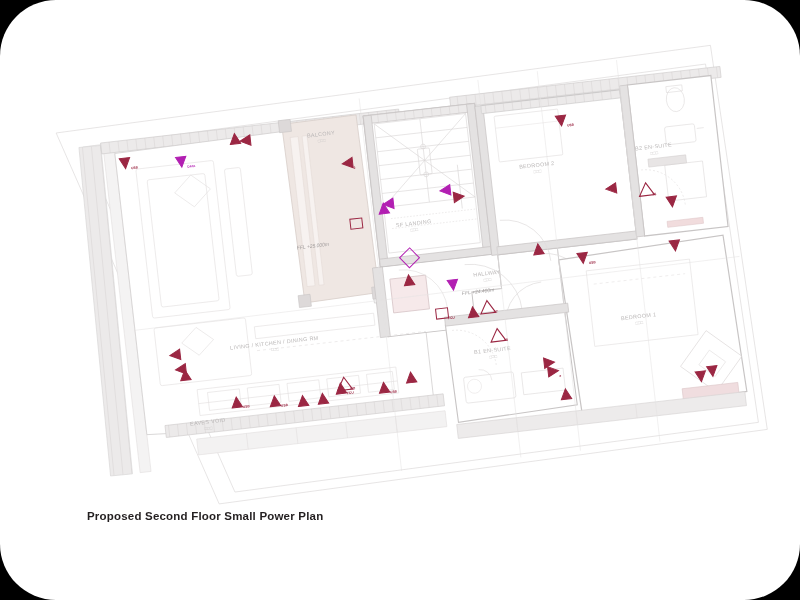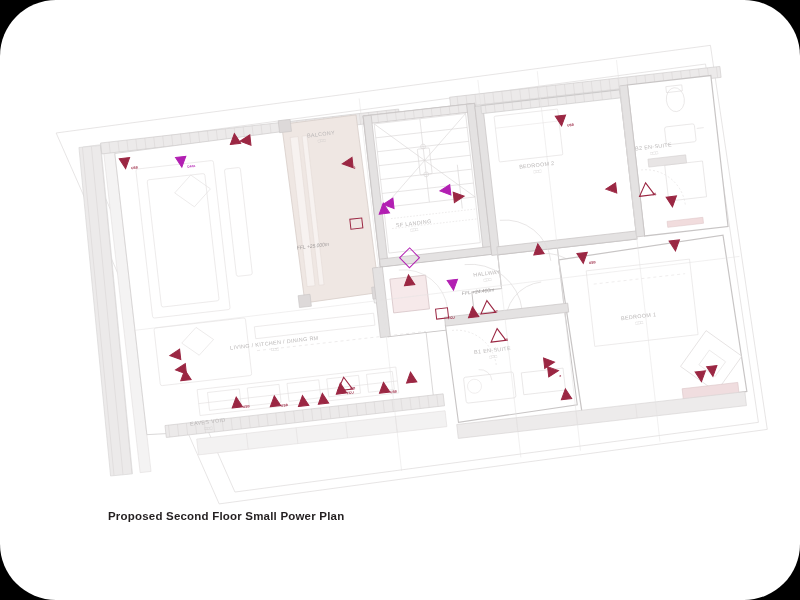--- a/index.html
+++ b/index.html
@@ -2,21 +2,21 @@
 <html><head>
 <meta charset="utf-8">
 <title>Proposed Second Floor Small Power Plan</title>
 <style>
   html,body{margin:0;padding:0;background:#000;}
   body{width:800px;height:600px;overflow:hidden;
        font-family:"Liberation Sans",sans-serif;}
   #page{position:absolute;left:0;top:0;width:800px;height:600px;
         background:#ffffff;border-radius:56px;overflow:hidden;}
   #drawing{position:absolute;left:0;top:0;width:800px;height:600px;}
-  #title-block{position:absolute;left:108px;top:510px;
+  #title-block{position:absolute;left:87px;top:510px;
         font-size:11.5px;font-weight:bold;color:#231f20;
         letter-spacing:0.2px;white-space:nowrap;}
   svg{display:block;}
   .rm-label{font-family:"Liberation Sans",sans-serif;font-size:5.4px;
         fill:#b9b6b6;letter-spacing:0.35px;}
   .rm-area{font-family:"Liberation Sans",sans-serif;font-size:4.1px;
         fill:#c9c6c6;letter-spacing:0.2px;}
   .ffl{font-family:"Liberation Sans",sans-serif;font-size:5px;
         fill:#9e9a9a;font-style:italic;}
   .sym-t{font-family:"Liberation Sans",sans-serif;font-size:3.3px;

